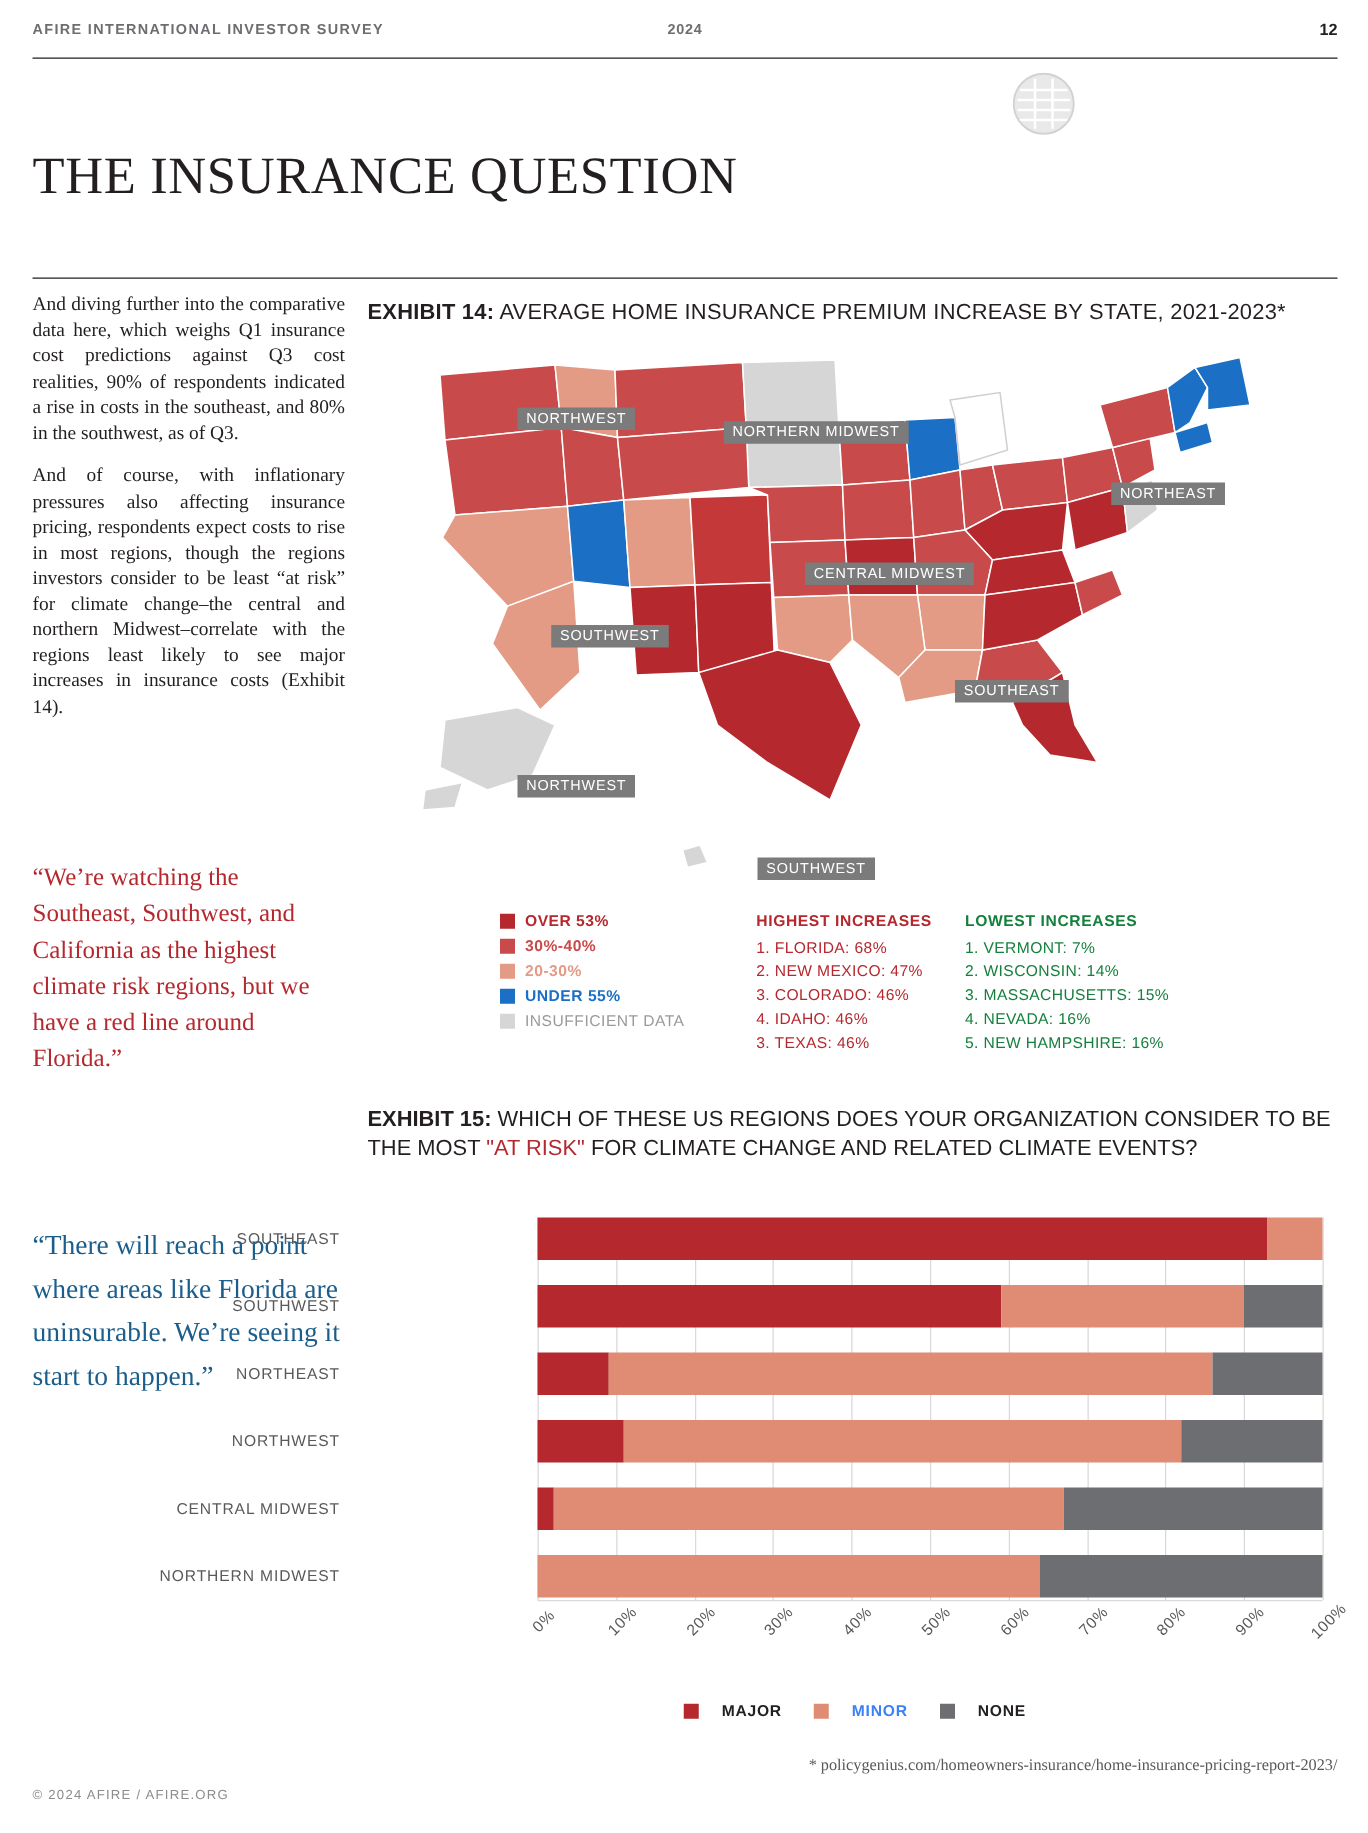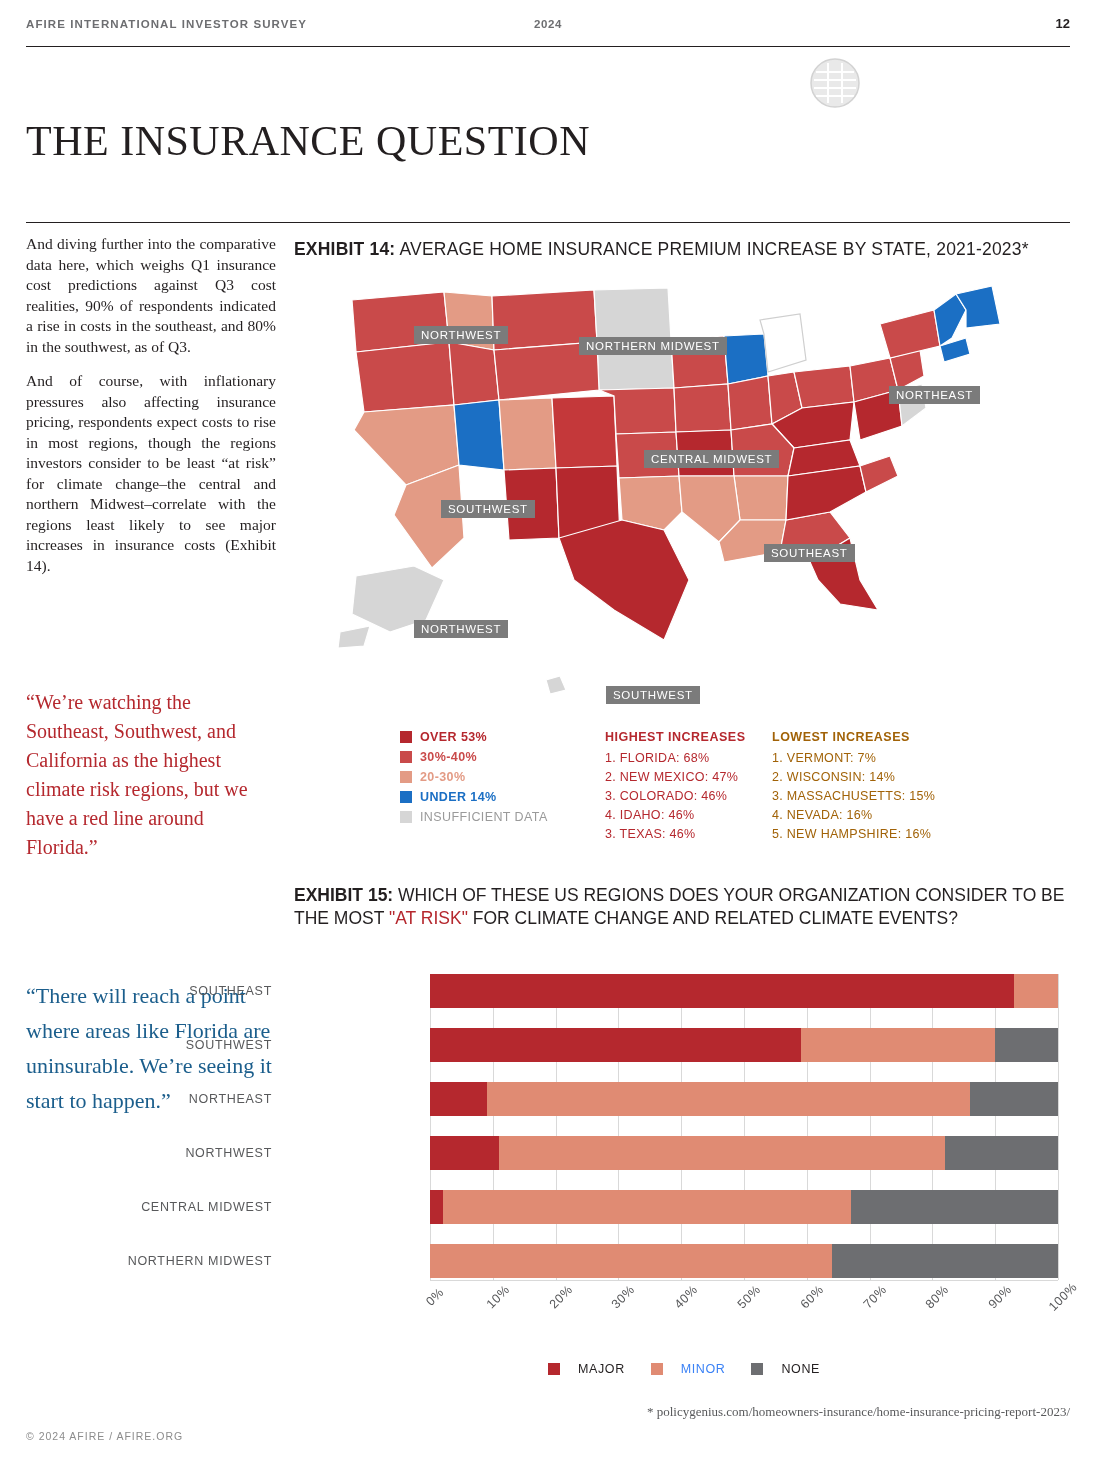--- a/index.html
+++ b/index.html
@@ -77,21 +77,21 @@
   
   .legend { position:absolute; left:400px; top:730px; width:180px; }
   .legend .row { display:flex; align-items:center; margin-bottom:6px; }
   .legend .sw { width:12px; height:12px; margin-right:8px; }
   .legend .lbl { font-size:12.5px; letter-spacing:0.4px; }
 
   .listcol { position:absolute; top:730px; }
   .listcol h4 { margin:0 0 7px 0; font-size:12.5px; letter-spacing:0.5px; font-weight:bold; }
   .listcol .li { font-size:12.5px; letter-spacing:0.3px; margin-bottom:5px; }
   .hi { left:590px; width:190px; color:#b5282e;margin-left:15px; }
-  .lo { left:772px; width:230px; color:#a16207; }
+  .lo { left:772px; width:230px; color:#15803d; }
 
   
   .ex15-title {
     position:absolute; left:294px; top:884px; width:790px;
     font-size:17.5px; line-height:23px; color:#231f20;
   }
   .ex15-title .risk { color:#b5282e; }
 
   .chart { position:absolute; left:294px; top:968px; width:780px; height:330px; }
   .chart .plot { position:absolute; left:136px; top:6px; width:628px; height:306px; }
@@ -106,21 +106,21 @@
   .xlabels { position:absolute; left:136px; top:320px; width:628px; height:20px; }
   .xlabels span {
     position:absolute; font-size:12.5px; color:#58595b; letter-spacing:0.5px;
     transform:translateX(-50%) rotate(-45deg); transform-origin:center top;
   }
   .chart-legend {
     position:absolute; left:294px; top:1362px; width:780px;
     display:flex; justify-content:center; align-items:center; gap:26px;
     font-size:12.5px; letter-spacing:0.6px;
   }
-  .chart-legend .item { display:flex; align-items:center; gap:18px; }
+  .chart-legend .item { display:flex; align-items:center; gap:18px;font-weight:bold; }
   .chart-legend .sw { width:12px; height:12px; }
 
   .footnote {
     position:absolute; left:520px; top:1404px; width:550px; text-align:right;
     font-family:"Liberation Serif", serif; font-size:13px; color:#58595b;
   }
   .copyright {
     position:absolute; left:26px; top:1430px;
     font-size:10.5px; letter-spacing:1px; color:#8c8c8c;
   }
@@ -245,21 +245,21 @@
     <div class="row">
       <span class="sw" style="background:#c94a4a"></span>
       <span class="lbl" style="color:#c94a4a;font-weight:bold">30%-40%</span>
     </div>
     <div class="row">
       <span class="sw" style="background:#e39b85"></span>
       <span class="lbl" style="color:#e39b85;font-weight:bold">20-30%</span>
     </div>
     <div class="row">
       <span class="sw" style="background:#1b6fc4"></span>
-      <span class="lbl" style="color:#1b6fc4;font-weight:bold">UNDER 14%</span>
+      <span class="lbl" style="color:#1b6fc4;font-weight:bold">UNDER 55%</span>
     </div>
     <div class="row">
       <span class="sw" style="background:#d6d6d6"></span>
       <span class="lbl" style="color:#9a9a9a">INSUFFICIENT DATA</span>
     </div>
   </div>
 
   <div class="listcol hi">
     <h4>HIGHEST INCREASES</h4>
     <div class="li">1. FLORIDA: 68%</div>

